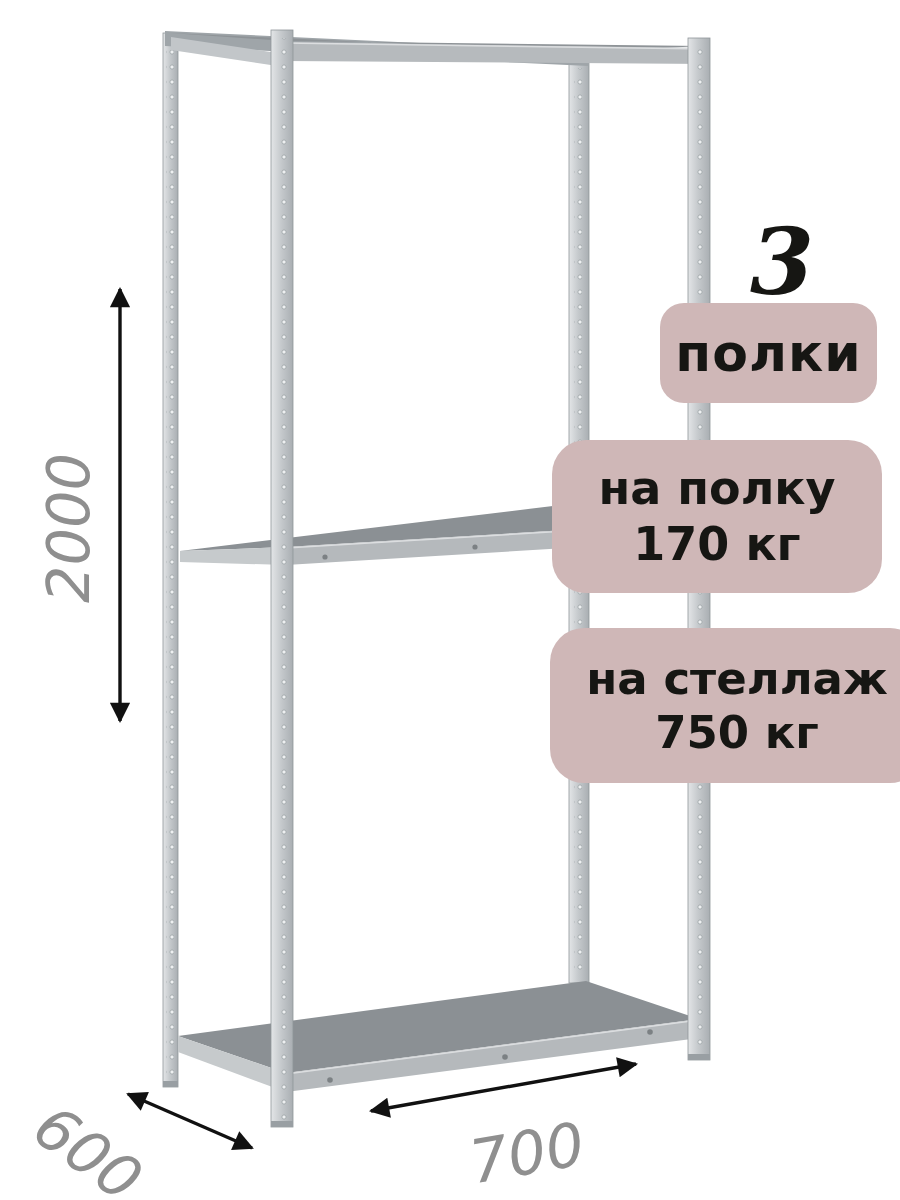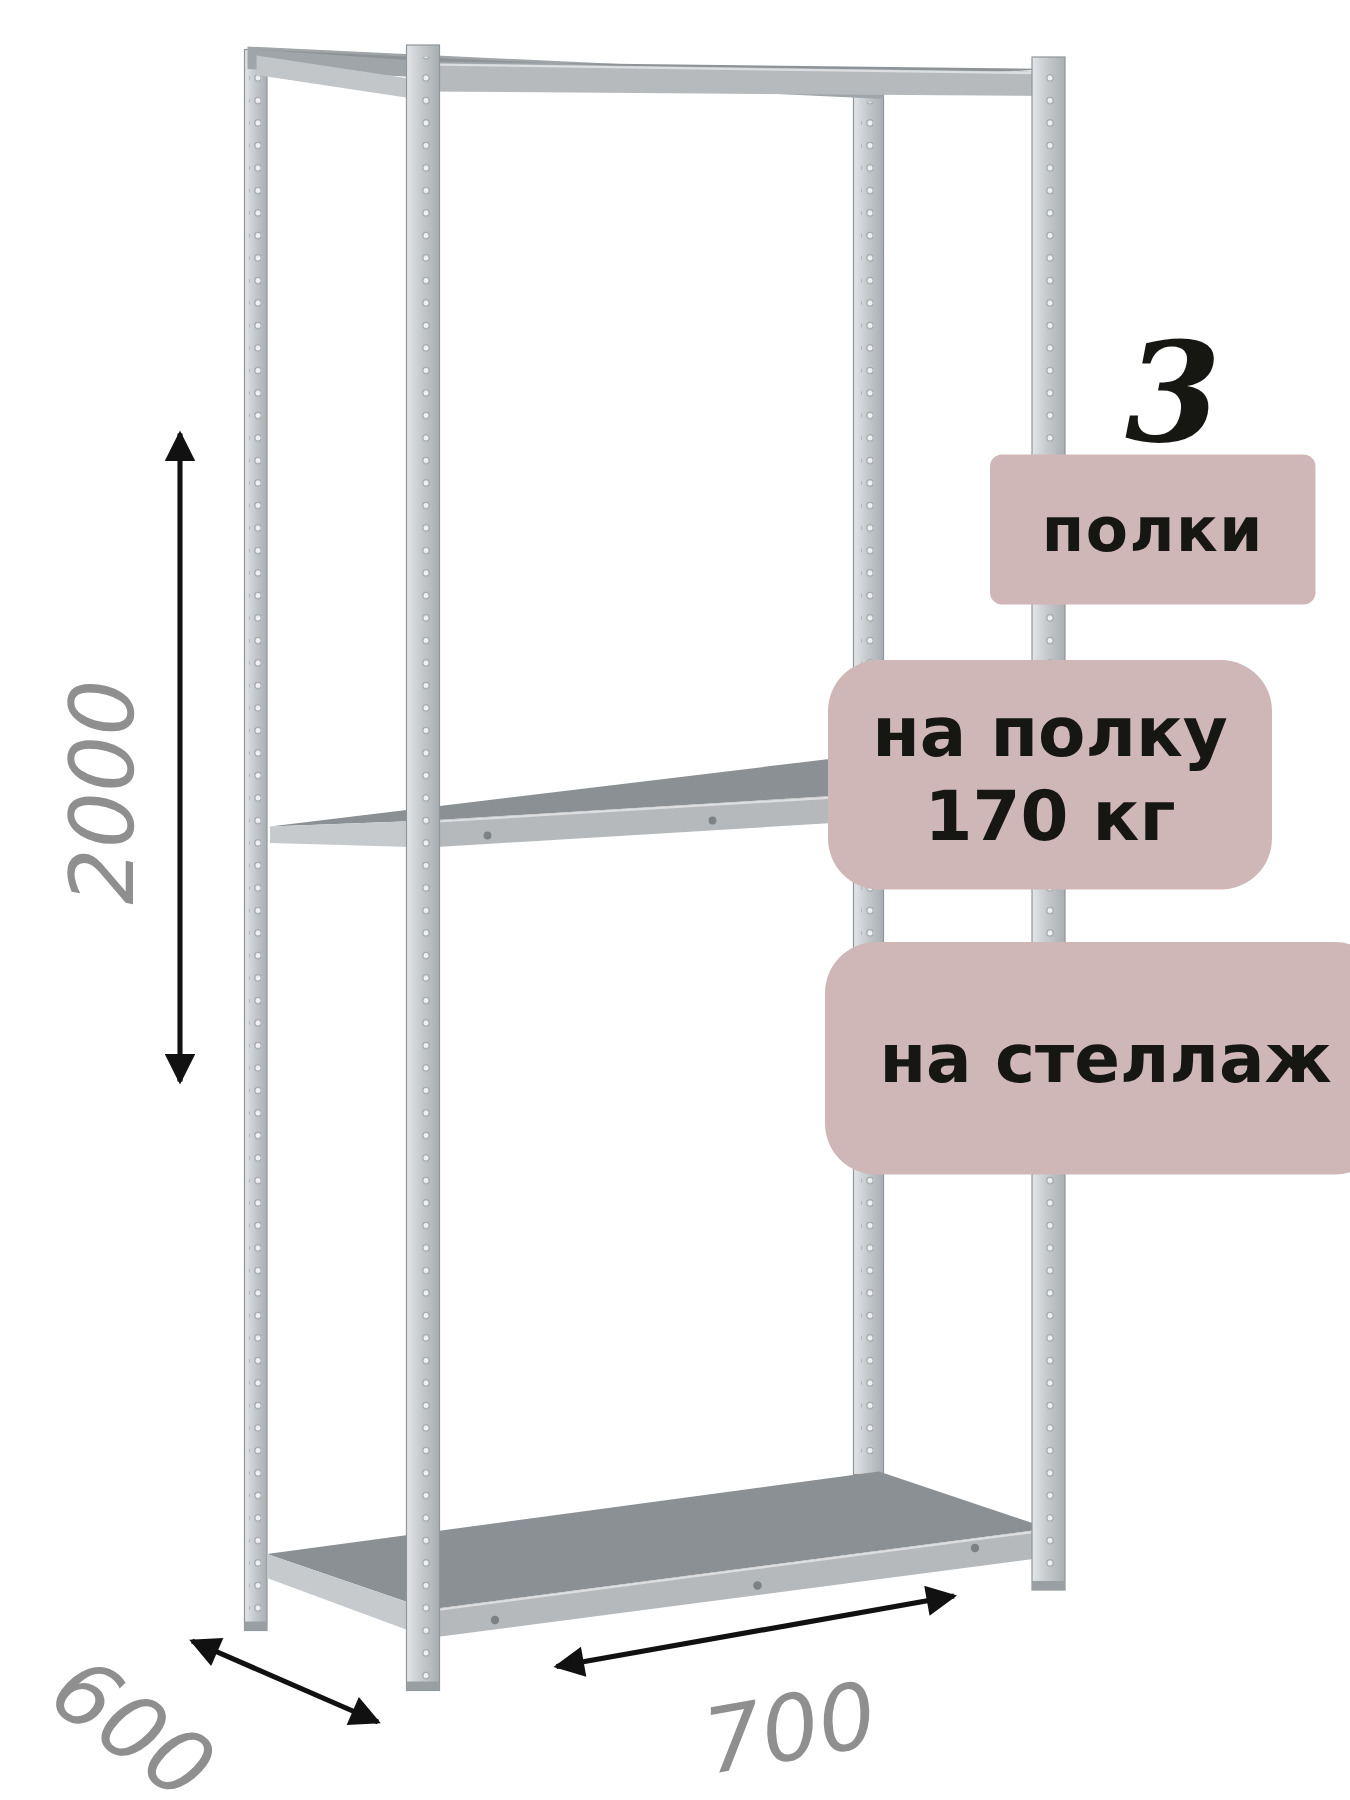--- a/index.html
+++ b/index.html
@@ -7,26 +7,26 @@
     position:relative;width:900px;height:1200px;background:#ffffff;overflow:hidden;
     font-family:"DejaVu Sans",sans-serif;
   }
   #rack-svg{position:absolute;left:0;top:0;}
   .badge{
     position:absolute;background:#cfb7b7;color:#161613;
     display:flex;flex-direction:column;align-items:center;justify-content:center;
     font-weight:bold;text-align:center;
   }
   .badge-count{
-    left:660px;top:303px;width:217px;height:100px;border-radius:8px;
-    font-size:41px;letter-spacing:1px;text-align:right;
+    left:660px;top:303px;width:217px;height:100px;border-radius:24px;
+    font-size:52px;letter-spacing:1px;text-align:right;
   }
   .badge-two{line-height:1.2;}
   .badge-per-shelf{
-    left:552px;top:440px;width:296px;height:153px;border-radius:34px;font-size:46px;
+    left:552px;top:440px;width:330px;height:153px;border-radius:34px;font-size:46px;
   }
   .badge-per-rack{
     left:550px;top:628px;width:374px;height:155px;border-radius:34px;font-size:45px;
   }
   .count-number{
     position:absolute;left:782px;top:266px;transform:translate(-50%,-54%);
     font-family:"DejaVu Serif",serif;font-style:italic;font-weight:bold;
     font-size:92px;color:#161613;line-height:1;
   }
   .dim-label{
@@ -118,19 +118,20 @@
     <span>полки</span>
   </div>
 
   <div class="badge badge-two badge-per-shelf">
     <span>на полку</span>
     <span>170 кг</span>
   </div>
 
   <div class="badge badge-two badge-per-rack">
     <span>на стеллаж</span>
+    <span>750 кг</span>
   </div>
 
   <div class="dim-label dim-height">2000</div>
   <div class="dim-label dim-depth">600</div>
   <div class="dim-label dim-width">700</div>
 
 </div>
 
 </body></html>

